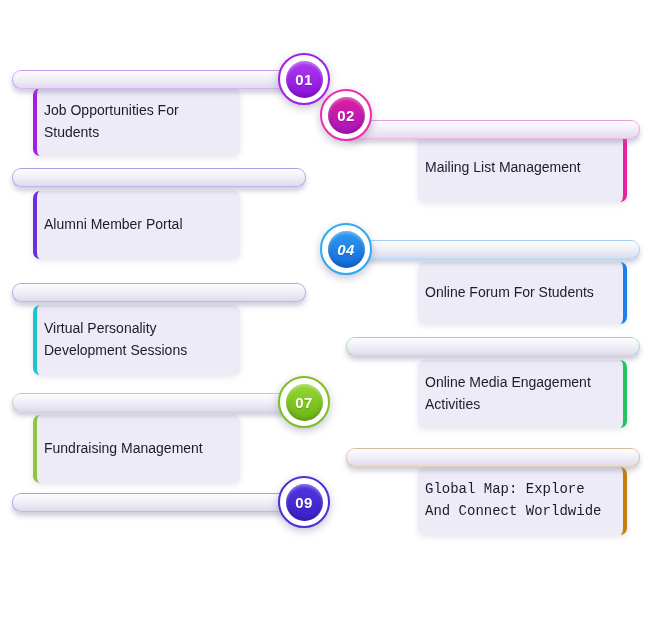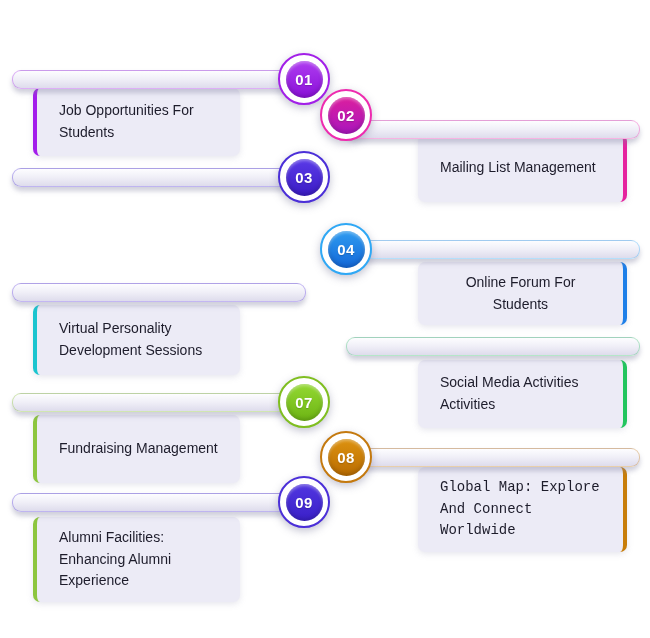--- a/index.html
+++ b/index.html
@@ -43,21 +43,21 @@
   .num{
     color:#ffffff;font-weight:700;font-size:15px;letter-spacing:.5px;
     text-shadow:0 1px 1px rgba(0,0,0,.18);
   }
   .card{
     position:absolute;
     background:#ECEBF6;
     border-radius:7px;
     box-shadow:0 2px 6px rgba(140,140,175,.22);
     display:flex;align-items:center;
-    padding:10px 22px;
+    padding:10px 7px;
     box-sizing:border-box;
     z-index:0;
   }
   .item.left  .card{left:33px;width:207px;border-left:4px solid var(--card-border);}
   .item.right .card{left:418px;width:209px;border-right:4px solid var(--card-border);}
   .label{
     color:#1D1C2B;
     font-size:14px;
     font-weight:500;
     line-height:1.55;
@@ -85,75 +85,65 @@
         <div class="circle-inner">
           <span class="num">02</span>
         </div>
       </div>
       <div class="card" style="top: 134px; min-height: 68px;">
         <span class="label">Mailing List Management</span>
       </div>
     </div>
     <div class="item left" style="--ring: #4B2FD8; --fill-top: #5A3AE8; --fill-bottom: #3B1CC4; --card-border: #6B2FE0; --bar-border: #4B2FD859;">
       <div class="bar" style="top: 168px;"></div>
-      <div class="circle" style="top: 151px;">
-        <div class="circle-inner">
-          <span class="num">03</span>
-        </div>
+      <div class="card" style="top: 191px; min-height: 68px;">
+        <span class="label">Alumni Member Portal</span>
       </div>
     </div>
     <div class="item right" style="--ring: #2FA8F5; --fill-top: #2E9BF0; --fill-bottom: #1468D8; --card-border: #1E7FE8; --bar-border: #2FA8F559;">
       <div class="bar" style="top: 240px;"></div>
-      <div class="circle" style="top: 223px;">
+      <div class="circle" style="top: 223px; font-style: italic;">
         <div class="circle-inner">
           <span class="num">04</span>
         </div>
       </div>
       <div class="card" style="top: 262px; min-height: 62px; text-align: center;">
         <span class="label">Online Forum For Students</span>
       </div>
     </div>
     <div class="item left" style="--ring: #5A35DC; --fill-top: #2ACFC8; --fill-bottom: #12B5BE; --card-border: #1BC5CF; --bar-border: #5A35DC59;">
       <div class="bar" style="top: 283px;"></div>
       <div class="card" style="top: 305px; min-height: 70px;">
         <span class="label">Virtual Personality Development Sessions</span>
       </div>
     </div>
     <div class="item right" style="--ring: #2DBE63; --fill-top: #2BC163; --fill-bottom: #0FA24B; --card-border: #22C55E; --bar-border: #2DBE6359;">
       <div class="bar" style="top: 337px;"></div>
       <div class="card" style="top: 360px; min-height: 68px;">
-        <span class="label">Social Media Activities Activities</span>
+        <span class="label">Online Media Engagement Activities</span>
       </div>
     </div>
     <div class="item left" style="--ring: #7FBE20; --fill-top: #93D832; --fill-bottom: #6DB414; --card-border: #8DC63F; --bar-border: #7FBE2059;">
       <div class="bar" style="top: 393px;"></div>
       <div class="circle" style="top: 376px;">
         <div class="circle-inner">
           <span class="num">07</span>
         </div>
       </div>
       <div class="card" style="top: 415px; min-height: 68px;">
         <span class="label">Fundraising Management</span>
       </div>
     </div>
     <div class="item right" style="--ring: #C4790E; --fill-top: #DD920F; --fill-bottom: #B96C02; --card-border: #C87E0A; --bar-border: #C4790E59;">
       <div class="bar" style="top: 448px;"></div>
-      <div class="circle" style="top: 431px;">
-        <div class="circle-inner">
-          <span class="num">08</span>
-        </div>
-      </div>
       <div class="card" style="top: 467px; min-height: 68px; font-family: Liberation Mono, monospace;">
         <span class="label">Global Map: Explore And Connect Worldwide</span>
       </div>
     </div>
     <div class="item left" style="--ring: #4B2FD8; --fill-top: #5136E0; --fill-bottom: #3A20C8; --card-border: #8DC63F; --bar-border: #4B2FD859;">
       <div class="bar" style="top: 493px;"></div>
       <div class="circle" style="top: 476px; align-items: center;">
         <div class="circle-inner">
           <span class="num">09</span>
         </div>
       </div>
-      <div class="card" style="top: 517px; min-height: 72px;">
-        <span class="label">Alumni Facilities: Enhancing Alumni Experience</span>
-      </div>
     </div>
   </div>
 
 </body></html>

